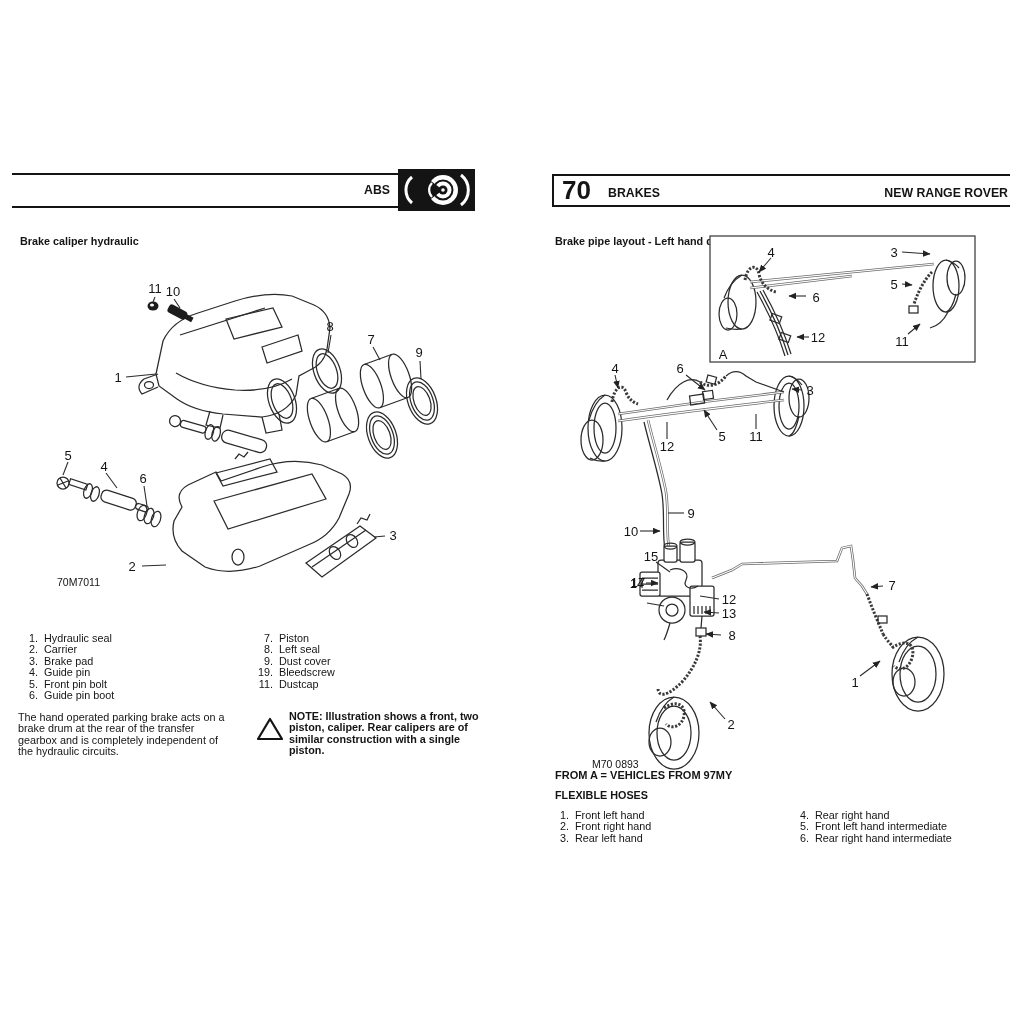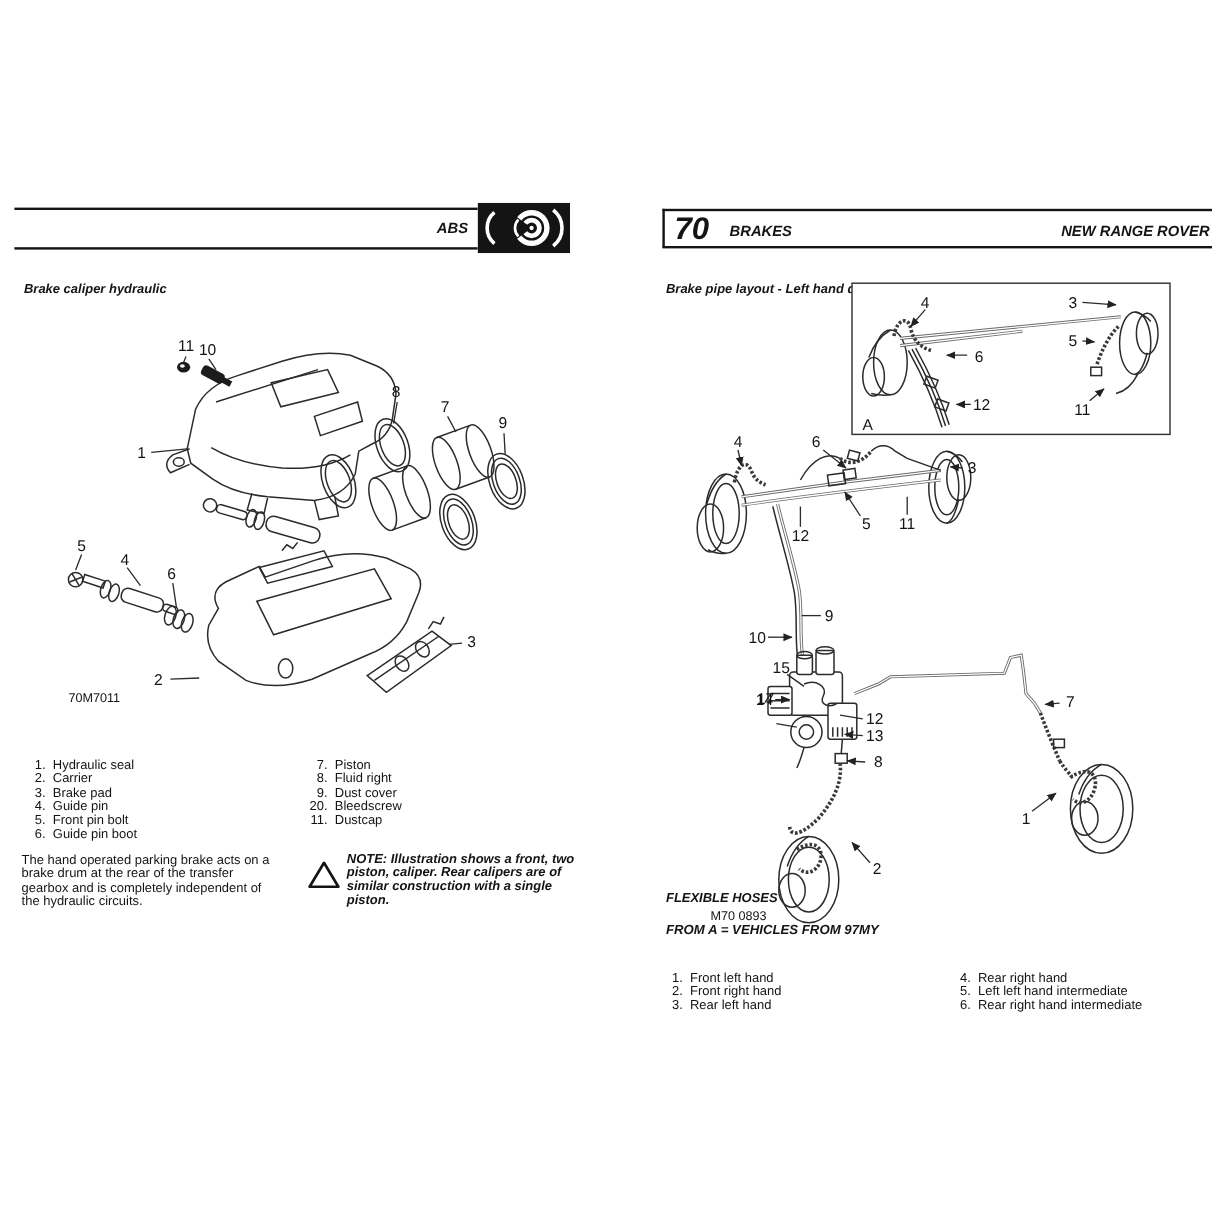--- a/index.html
+++ b/index.html
@@ -1,20 +1,20 @@
 <!DOCTYPE html>
 <html><head>
 <meta charset="utf-8">
 <style>
   html,body{margin:0;padding:0;}
   body{width:1024px;height:1024px;background:#fff;position:relative;
        font-family:"Liberation Sans",sans-serif;color:#141414;}
   .abs{position:absolute;}
   .rule{position:absolute;background:#141414;}
-  .b{font-weight:bold;font-style:italic;}
+  .b{font-weight:bold;}
   .t11{font-size:10.8px;line-height:11.4px;}
   .t12{font-size:12.3px;}
   .callout{position:absolute;transform:translate(-50%,-50%);font-size:13px;color:#141414;white-space:nowrap;}
   .list-row{display:flex;}
   .num{text-align:right;margin-right:6px;flex:0 0 auto;}
   svg{display:block;}
   .ln{stroke:#2b2b2b;fill:none;stroke-width:1.25;}
   .ld{stroke:#2b2b2b;fill:none;stroke-width:1.1;}
   .hose{stroke:#3a3a3a;fill:none;stroke-width:3;stroke-dasharray:2.2,1.6;}
   .pipeO{stroke:#6a6a6a;fill:none;stroke-width:2.6;}
@@ -206,28 +206,28 @@
       <span>Guide pin boot</span>
     </div>
 </div>
 <div class="abs t11" style="left:253px;top:633px">
   <div class="list-row">
       <span class="num" style="width:20px">7.</span>
       <span>Piston</span>
     </div>
   <div class="list-row">
       <span class="num" style="width:20px">8.</span>
-      <span>Fluid right</span>
+      <span>Left seal</span>
     </div>
   <div class="list-row">
       <span class="num" style="width:20px">9.</span>
       <span>Dust cover</span>
     </div>
   <div class="list-row">
-      <span class="num" style="width:20px">20.</span>
+      <span class="num" style="width:20px">19.</span>
       <span>Bleedscrew</span>
     </div>
   <div class="list-row">
       <span class="num" style="width:20px">11.</span>
       <span>Dustcap</span>
     </div>
 </div>
 
 <div class="abs t11" style="left:18px;top:712px;width:214px">The hand operated parking brake acts on a brake drum at the rear of the transfer gearbox and is completely independent of the hydraulic circuits.</div>
 
@@ -407,21 +407,21 @@
   <span class="callout" style="left:177px;top:369px">12</span>
   <span class="callout" style="left:177px;top:383px">13</span>
   <span class="callout" style="left:180px;top:405px">8</span>
   <span class="callout" style="left:340px;top:355px">7</span>
   <span class="callout" style="left:303px;top:452px">1</span>
   <span class="callout" style="left:179px;top:494px">2</span>
   <span class="abs" style="left:40px;top:528px;font-size:10.5px">M70 0893</span>
   <span class="abs b" style="left:3px;top:539px;font-size:11px">FROM A = VEHICLES FROM 97MY</span>
 </div>
 
-<div class="abs b t11" style="left:555px;top:744px">FLEXIBLE HOSES</div>
+<div class="abs b t11" style="left:555px;top:790px">FLEXIBLE HOSES</div>
 
 <div class="abs t11" style="left:557px;top:810px">
   <div class="list-row">
       <span class="num" style="width:12px">1.</span>
       <span>Front left hand</span>
     </div>
   <div class="list-row">
       <span class="num" style="width:12px">2.</span>
       <span>Front right hand</span>
     </div>
@@ -430,19 +430,19 @@
       <span>Rear left hand</span>
     </div>
 </div>
 <div class="abs t11" style="left:797px;top:810px">
   <div class="list-row">
       <span class="num" style="width:12px">4.</span>
       <span>Rear right hand</span>
     </div>
   <div class="list-row">
       <span class="num" style="width:12px">5.</span>
-      <span>Left left hand intermediate</span>
+      <span>Front left hand intermediate</span>
     </div>
   <div class="list-row">
       <span class="num" style="width:12px">6.</span>
       <span>Rear right hand intermediate</span>
     </div>
 </div>
 
 </body></html>

